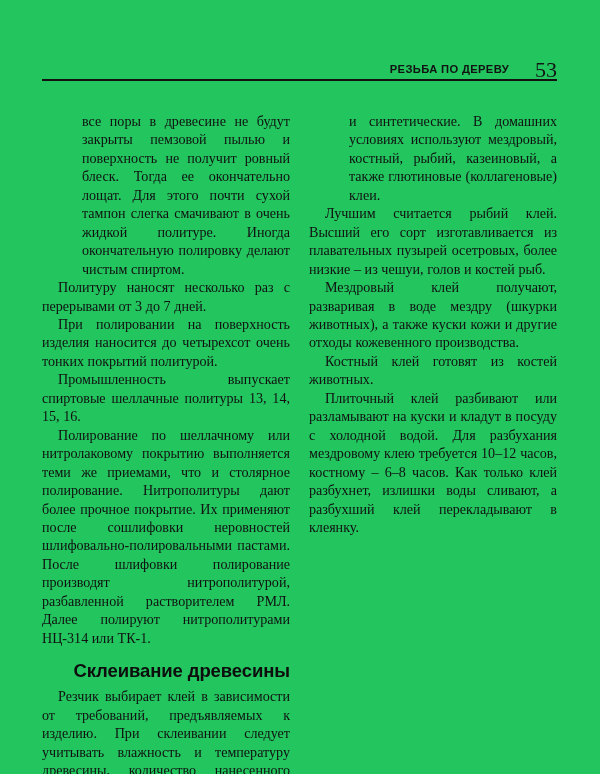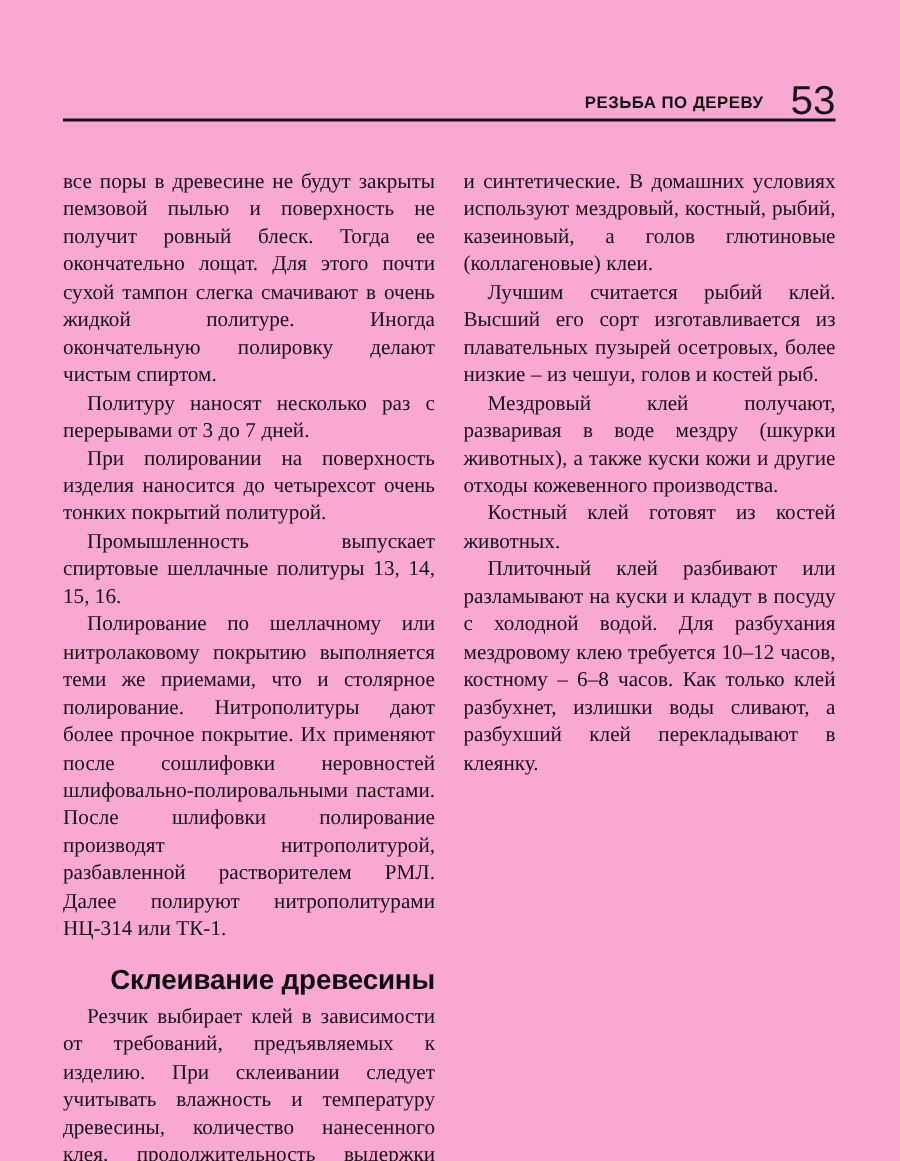--- a/index.html
+++ b/index.html
@@ -4,21 +4,21 @@
 <style>
   html, body {
     margin: 0;
     padding: 0;
     background: #ffffff;
   }
   #page {
     position: relative;
     width: 600px;
     height: 774px;
-    background: #f9a8d4;
+    background: #22c55e;
     overflow: hidden;
     font-family: "Liberation Serif", "DejaVu Serif", serif;
     color: #111111;
   }
 
   
   #header-area {
     position: absolute;
     left: 42px;
     top: 49px;
@@ -33,23 +33,23 @@
     font-weight: bold;
     font-size: 11.2px;
     letter-spacing: 0.35px;
     color: #121212;
     white-space: nowrap;
   }
   #page-number {
     position: absolute;
     right: 0px;
     bottom: -2px;
-    font-family: Liberation Sans, sans-serif;
+    font-family: Liberation Serif, serif;
     font-weight: normal;
-    font-size: 27px;
+    font-size: 22px;
     color: #141414;
     line-height: 1;
   }
   #header-rule {
     position: absolute;
     left: 42px;
     top: 79px;
     width: 515px;
     height: 2.4px;
     background: #111111;
@@ -76,21 +76,21 @@
     margin: 0;
     padding: 0;
     font-size: 14.1px;
     line-height: 18.45px;
     text-align: justify;
     text-justify: inter-word;
     text-indent: 16px;
     hyphens: manual;
     word-spacing: 0.1px;
   }
-  p.para.noindent { text-indent: 0; }
+  p.para.noindent { text-indent: 0; margin-left: 40px; }
   p.spacer-before { margin-top: 18.45px; }
 
   
   h2.section-heading {
     margin: 14px 0 6px 0;
     padding: 0;
     text-align: right;
     font-family: "Liberation Sans", "DejaVu Sans", sans-serif;
     font-weight: bold;
     font-size: 18.5px;
@@ -119,21 +119,21 @@
       <p class="para">Промышленность выпускает спиртовые шеллачные политуры 13, 14, 15, 16.</p>
       <p class="para">Полирование по шеллачному или нитролаковому покрытию выполняется теми же приемами, что и столярное полирование. Нитрополитуры дают более прочное покрытие. Их применяют после сошлифовки неровностей шлифовально-полировальными пастами. После шлифовки полирование производят нитрополитурой, разбавленной растворителем РМЛ. Далее полируют нитрополитурами НЦ-314 или ТК-1.</p>
 
       <h2 class="section-heading">Склеивание древесины</h2>
 
       <p class="para">Резчик выбирает клей в зависимости от требований, предъявляемых к изделию. При склеивании следует учитывать влажность и температуру древесины, количество нанесенного клея, продолжительность выдержки материала с нанесением клея до сжатия, продолжительность склеивания, время выдержки после склеивания, температуру и влажность помещения, в котором производится склеивание.</p>
 
     </div>
 
     <div class="column" id="col-right">
-      <p class="para noindent">и синтетические. В домашних условиях используют мездровый, костный, рыбий, казеиновый, а голов глютиновые (коллагеновые) клеи.</p>
+      <p class="para noindent">и синтетические. В домашних условиях используют мездровый, костный, рыбий, казеиновый, а также глютиновые (коллагеновые) клеи.</p>
       <p class="para">Лучшим считается рыбий клей. Высший его сорт изготавливается из плавательных пузырей осетровых, более низкие – из чешуи, голов и костей рыб.</p>
       <p class="para">Мездровый клей получают, разваривая в воде мездру (шкурки животных), а также куски кожи и другие отходы кожевенного производства.</p>
       <p class="para">Костный клей готовят из костей животных.</p>
       <p class="para">Плиточный клей разбивают или разламывают на куски и кладут в посуду с холодной водой. Для разбухания мездровому клею требуется 10–12 часов, костному – 6–8 часов. Как только клей разбухнет, излишки воды сливают, а разбухший клей перекладывают в клеянку.</p>
     </div>
 
   </div>
 </div>
 
 </body></html>

